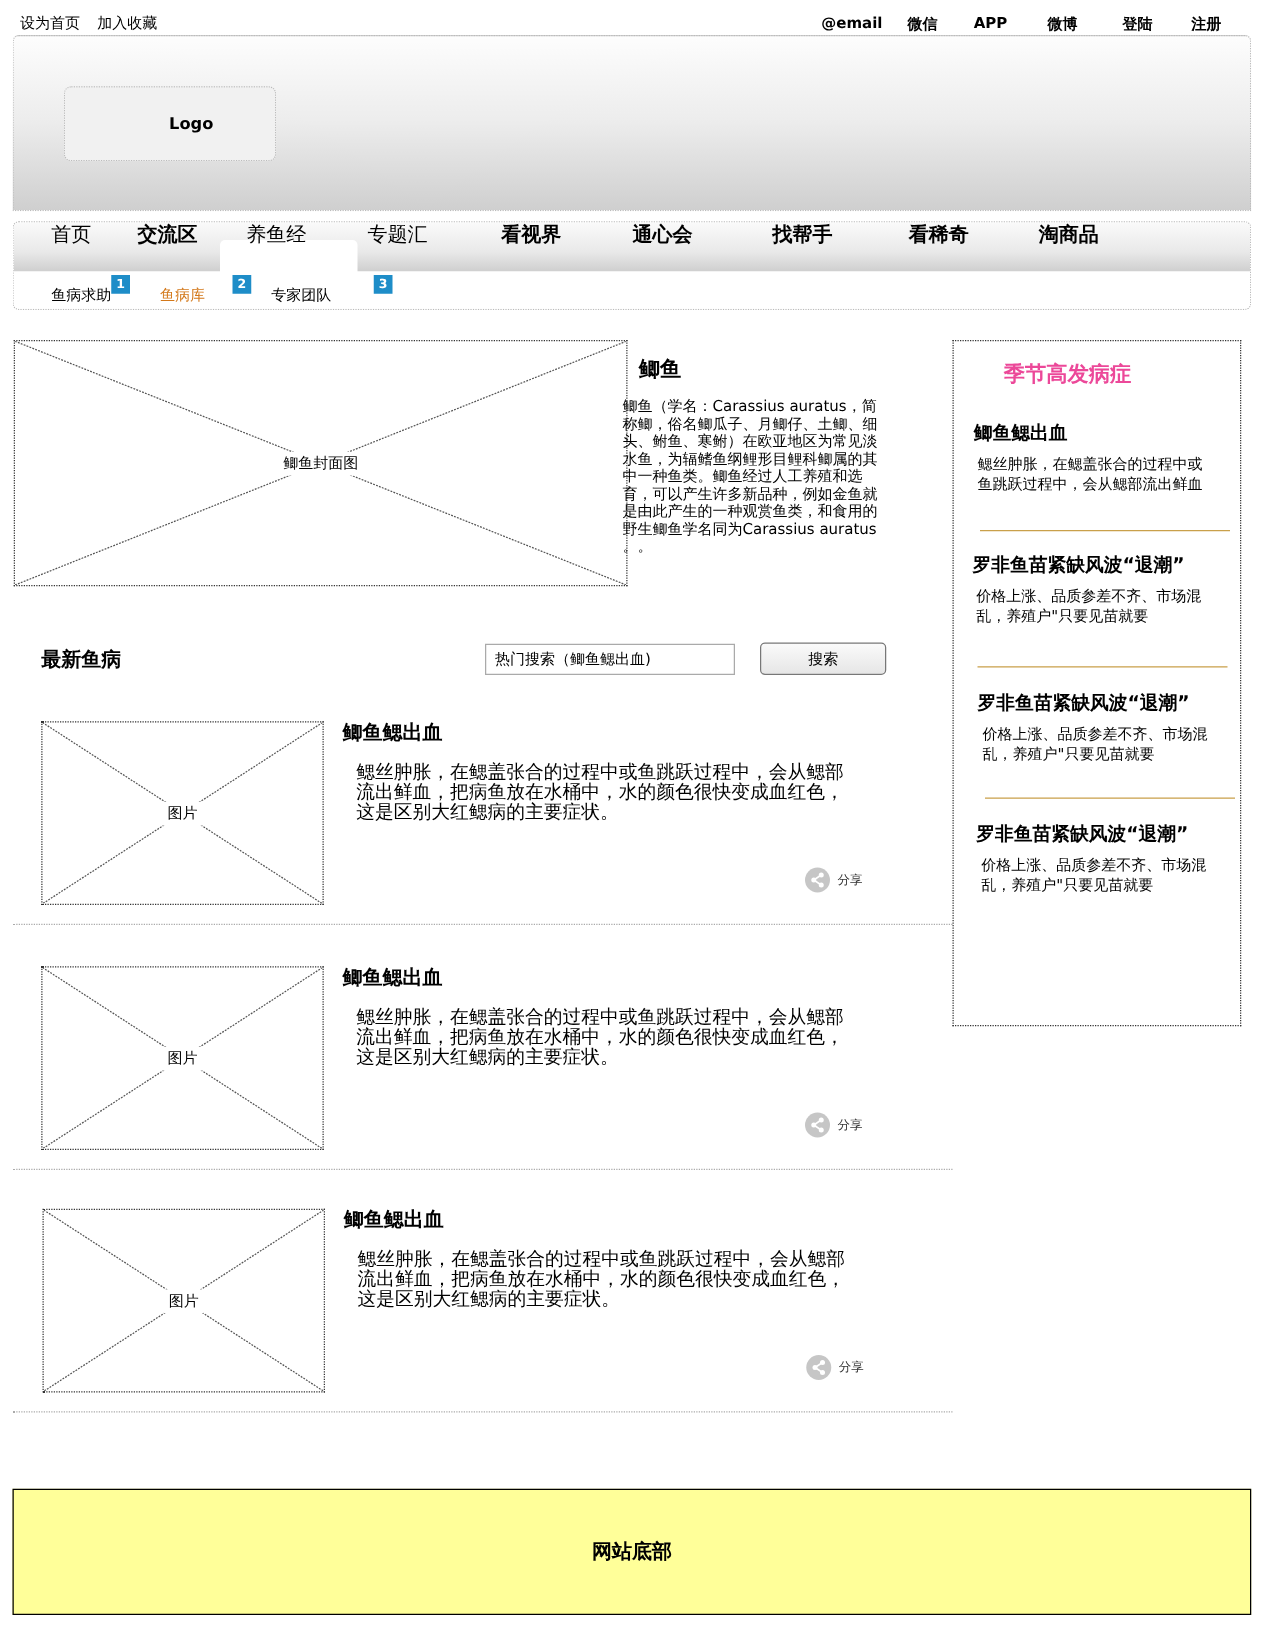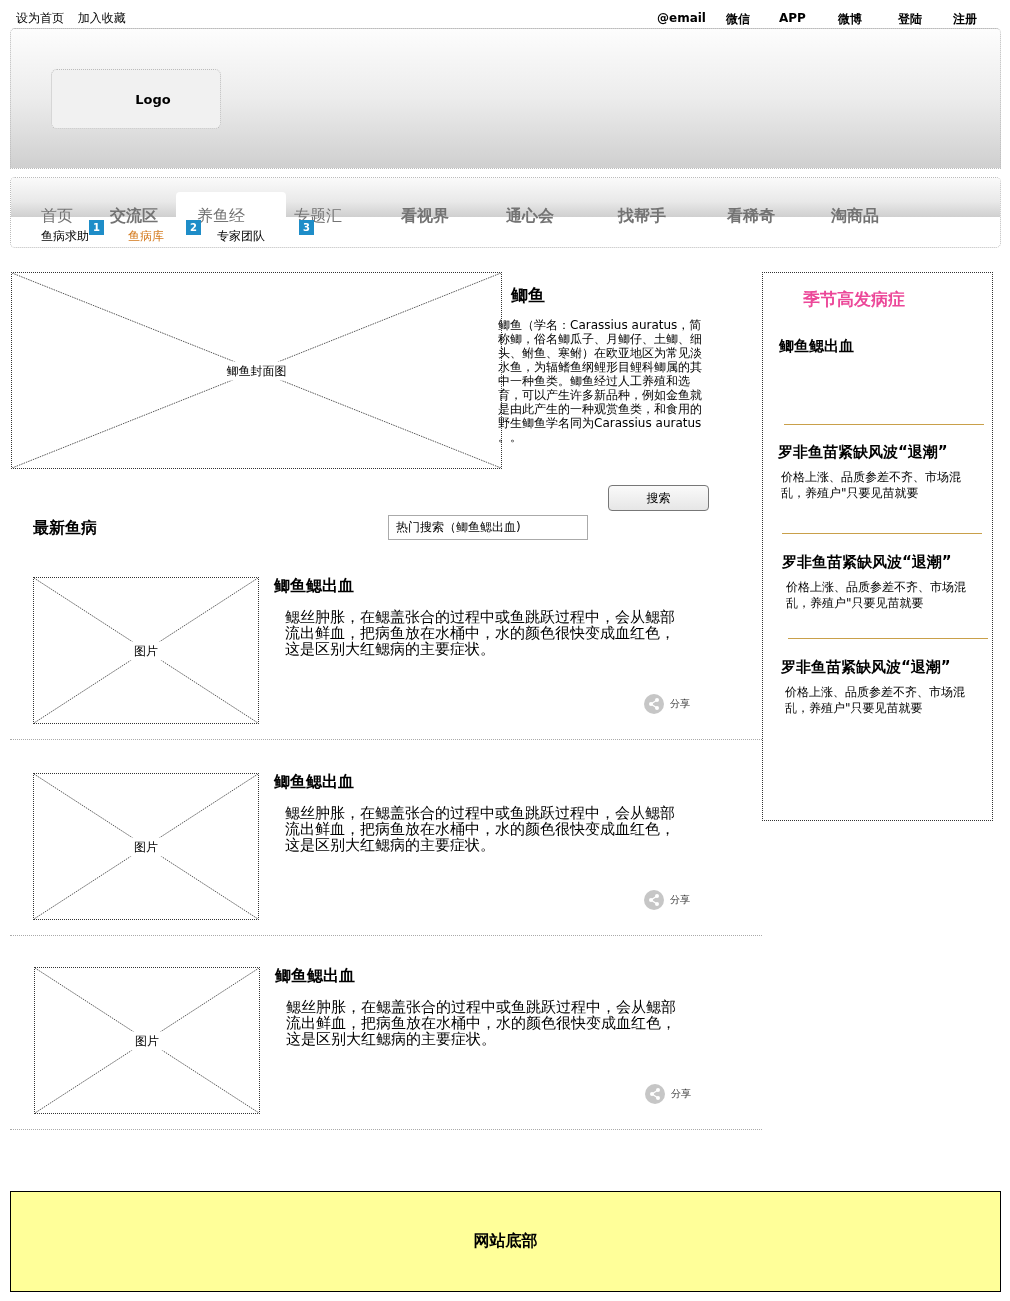--- a/index.html
+++ b/index.html
@@ -27,21 +27,21 @@
     
     .nav {
       position: absolute; left: 10px; top: 177px; width: 991px; height: 71px;
       border: 1px dotted #bbb; border-radius: 5px; background: #fff; overflow: hidden;
     }
     .nav-bar {
       position: absolute; left: 0; top: 0; width: 100%; height: 39px;
       background: linear-gradient(to bottom, #fafafa 0%, #e9e9e9 60%, #cfcfcf 100%);
     }
     .nav-item {
-      position: absolute; top: 28px; font-size: 16px; font-weight: bold; color: #737373; cursor: pointer;
+      position: absolute; top: 0; font-size: 16px; font-weight: bold; color: #000000; cursor: pointer;
     }
     .nav-item.light { font-weight: normal; }
     .nav-active {
       position: absolute; left: 165px; top: 14px; width: 110px; height: 30px;
       background: #fff; border-radius: 4px 4px 0 0;
     }
     .sub-item { position: absolute; top: 50px; font-size: 12px; cursor: pointer; }
     .sub-item.active { color: #d3781a; }
     .badge {
       position: absolute; width: 15px; height: 15px; background: #1e8dc8; color: #fff;
@@ -61,21 +61,21 @@
     .feature-desc { position: absolute; left: 498px; top: 318px; width: 215px; font-size: 12px; line-height: 14px; }
 
     
     .section-title { position: absolute; left: 33px; top: 518px; font-size: 16px; font-weight: bold; }
     .search-input {
       position: absolute; left: 388px; top: 515px; width: 200px; height: 25px;
       border: 1px solid #aaa; font-size: 12px; padding: 0 7px; font-family: inherit; color: #000;
       background: #fff;
     }
     .search-btn {
-      position: absolute; left: 608px; top: 485px; width: 101px; height: 26px;
+      position: absolute; left: 608px; top: 514px; width: 101px; height: 26px;
       border: 1px solid #777; border-radius: 4px; font-size: 12px; font-family: inherit;
       background: linear-gradient(to bottom, #fafafa, #e6e6e6); cursor: pointer;
     }
 
     .art-title { position: absolute; font-size: 16px; font-weight: bold; }
     .art-desc { position: absolute; width: 400px; font-size: 15px; line-height: 16px; }
     .share { position: absolute; display: flex; align-items: center; font-size: 10px; color: #333; cursor: pointer; }
     .share-icon {
       width: 20px; height: 20px; border-radius: 50%; background: #c6c6c6; margin-right: 6px;
       position: relative;
@@ -217,20 +217,21 @@
       </svg>
   </span>
   <span>分享</span>
 </div>
 <div class="divider" style="top:1129px"></div>
 
 <div class="sidebar">
   <div class="side-head">季节高发病症</div>
 
   <div class="side-title" style="left:16px;top:64px">鲫鱼鳃出血</div>
+  <div class="side-desc" style="left:19px;top:90px">鳃丝肿胀，在鳃盖张合的过程中或鱼跳跃过程中，会从鳃部流出鲜血</div>
   <div class="side-rule" style="left:21px;top:151px;width:200px"></div>
 
   <div class="side-title" style="left:15px;top:170px">罗非鱼苗紧缺风波“退潮”</div>
   <div class="side-desc" style="left:18px;top:196px">价格上涨、品质参差不齐、市场混乱，养殖户"只要见苗就要</div>
   <div class="side-rule" style="left:19px;top:260px;width:200px"></div>
 
   <div class="side-title" style="left:19px;top:280px">罗非鱼苗紧缺风波“退潮”</div>
   <div class="side-desc" style="left:23px;top:306px">价格上涨、品质参差不齐、市场混乱，养殖户"只要见苗就要</div>
   <div class="side-rule" style="left:25px;top:365px;width:200px"></div>
 

